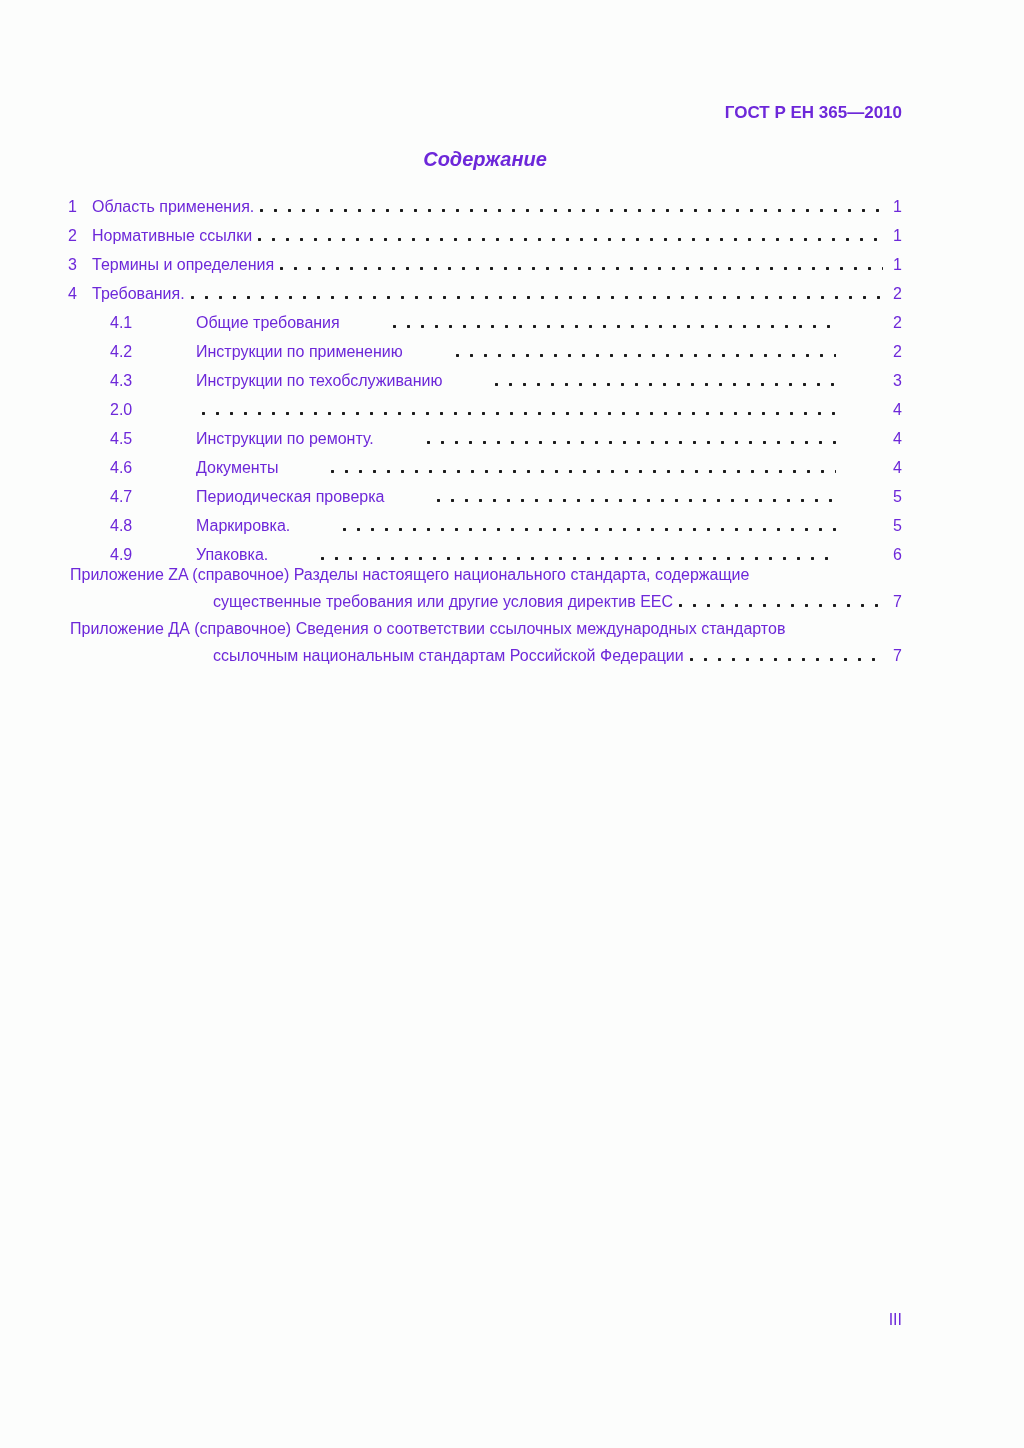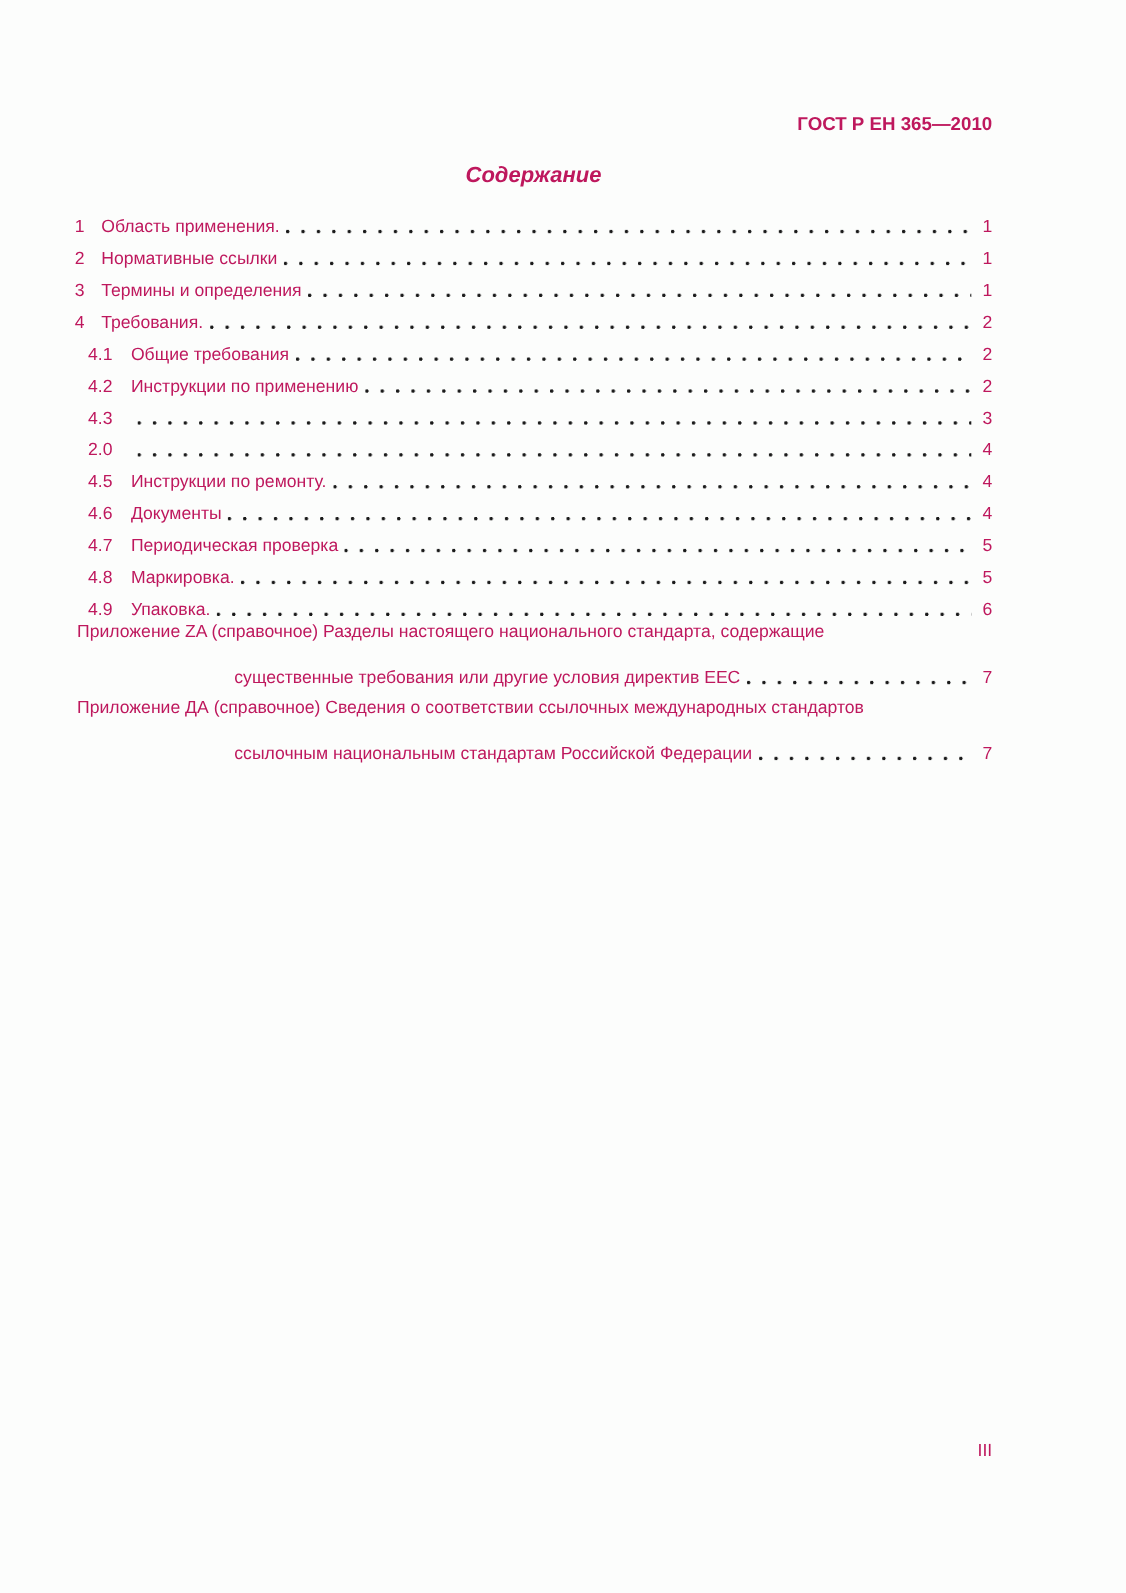--- a/index.html
+++ b/index.html
@@ -3,21 +3,21 @@
 <meta charset="utf-8">
 <style>
   html, body { margin: 0; padding: 0; }
   body { font-family: "Liberation Sans", "DejaVu Sans", sans-serif; }
 
   .page {
     position: relative;
     width: 1024px;
     height: 1448px;
     background: #fcfdfc;
-    color: #be185d;
+    color: #6d28d9;
     box-sizing: border-box;
     padding-top: 103px;
     overflow: hidden;
   }
 
   .content {
     margin-left: 68px;
     margin-right: 122px; 
   }
 
@@ -40,21 +40,21 @@
 
   .toc-list { margin-top: 21px; }
 
   .toc-row {
     display: flex;
     height: 29px;
     line-height: 29px;
     font-size: 16px;
     white-space: nowrap;
   }
-  .toc-row.sub { margin-left: 12px; }
+  .toc-row.sub { margin-left: 42px; gap: 47px; }
 
   .num  { flex: none; width: 24px; }
   .toc-row.sub .num { width: 39px; }
 
   .label { flex: none; }
 
   .leader {
     flex: 1 1 auto;
     min-width: 20px;
     align-self: flex-end;
@@ -74,21 +74,20 @@
   .appendix-line1 {
     line-height: 27px;
     margin-left: 2px;
     white-space: nowrap;
   }
   .appendix-line2 {
     display: flex;
     line-height: 27px;
     margin-left: 145px;
     white-space: nowrap;
-    margin-top: 15px;
   }
   .appendix-line2 .leader { margin-bottom: 8px; }
 
   .doc-footer {
     position: absolute;
     top: 1310px;
     right: 122px;
     font-size: 16px;
     font-weight: normal;
     line-height: 20px;
@@ -136,20 +135,21 @@
           <span class="pageno">2</span>
         </div>
         <div class="toc-row sub">
           <span class="num">4.2</span>
           <span class="label">Инструкции по применению</span>
           <span class="leader"></span>
           <span class="pageno">2</span>
         </div>
         <div class="toc-row sub">
           <span class="num">4.3</span>
+          <span class="label">Инструкции по техобслуживанию</span>
           <span class="leader"></span>
           <span class="pageno">3</span>
         </div>
         <div class="toc-row sub">
           <span class="num">2.0</span>
           <span class="leader"></span>
           <span class="pageno">4</span>
         </div>
         <div class="toc-row sub">
           <span class="num">4.5</span>

